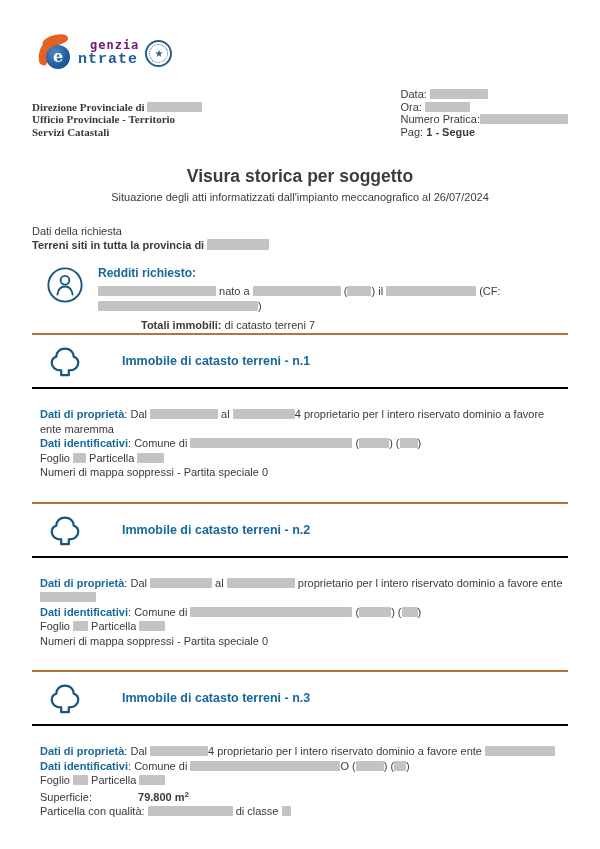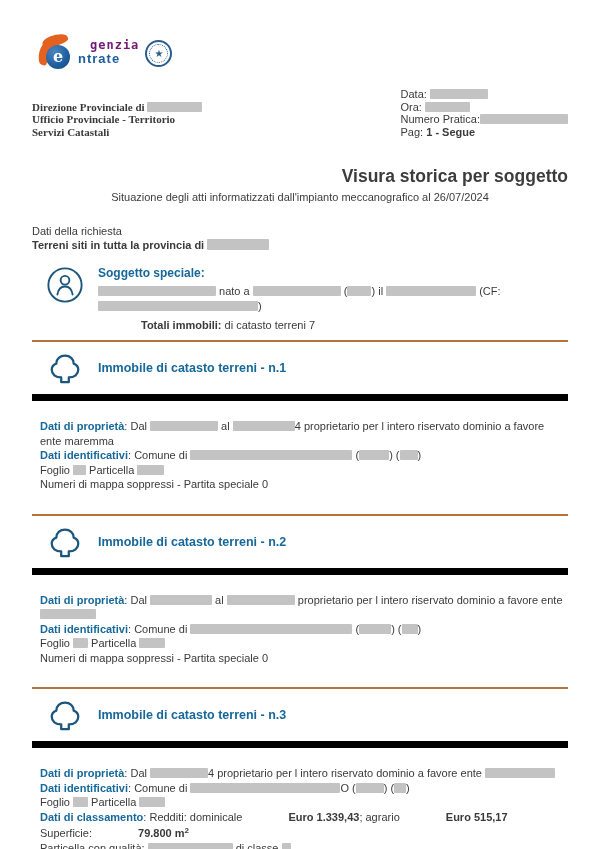--- a/index.html
+++ b/index.html
@@ -30,41 +30,41 @@
     background:radial-gradient(circle at 35% 30%, #4d86c0 0%, #1d5d9e 60%, #174a80 100%);
     color:#ffffff; text-align:center; line-height:23px;
     font-family:"DejaVu Serif", serif; font-weight:bold; font-size:16px;
   }
   .logo-text { margin-left:4px; line-height:1; }
   .logo-text .l1 {
     color:#701a75; font-family:"DejaVu Sans Mono", monospace;
     font-weight:bold; font-size:12px; letter-spacing:1px; display:block; margin:5px 0 1px 12px;
   }
   .logo-text .l2 {
-    color:#1d5d9e; font-family:Liberation Sans, sans-serif;
-    font-weight:bold; font-size:13px; letter-spacing:1px; display:block;
+    color:#1d5d9e; font-family:Liberation Mono, monospace;
+    font-weight:bold; font-size:15px; letter-spacing:1px; display:block;
   }
   .emblem {
     width:27px; height:27px; border:2px solid #2a5d8c; border-radius:50%;
     margin:6px 0 0 6px; display:flex; align-items:center; justify-content:center;
     color:#2a5d8c; font-size:11px;
   }
   .emblem .inner {
     width:19px; height:19px; border:1px dotted #2a5d8c; border-radius:50%;
     display:flex; align-items:center; justify-content:center; font-size:10px; line-height:1;
   }
 
   
   .head-row { display:flex; justify-content:space-between; align-items:flex-end; margin-top:16px; }
   .head-left { font-weight:bold; line-height:12.5px;font-family:Liberation Serif, serif; }
   .head-right { line-height:12.5px; }
   .head-right .b { font-weight:bold; }
 
   
-  .title { text-align:right; margin-top:28px; font-size:17.5px; font-weight:bold; color:#3c3c3c; }
+  .title { text-align:center; margin-top:28px; font-size:17.5px; font-weight:bold; color:#3c3c3c; }
   .subtitle { text-align:center; margin-top:4px; font-size:11px; color:#3c3c3c; }
 
   
   .request { margin-top:21px; line-height:14px; }
   .request .bold { font-weight:bold; }
 
   
   .redact {
     display:inline-block; height:10px; background:#c3c3c3;
     vertical-align:-1px; border-radius:1px;
@@ -75,22 +75,22 @@
   .subject { display:flex; margin-top:12px; padding-left:14px; }
   .subject .icon-wrap { flex:0 0 52px; padding-top:2px; }
   .subject-body { line-height:15px; padding-top:2px; }
   .blue-label { color:#17689a; font-weight:bold; }
   .subject-title { font-size:12px; color:#17689a; font-weight:bold; margin-bottom:3px; }
   .subject-line { margin-bottom:4px; }
   .bold-black { font-weight:bold;margin-left:43px; }
 
   
   .band {
-    border-top:2px solid #b5743c; border-bottom:7px solid #000000;
-    display:flex; align-items:center; padding:8px 0 8px 14px; margin-top:7px;
+    border-top:2px solid #b5743c; border-bottom:2px solid #000000;
+    display:flex; align-items:center; padding:8px 0 8px 14px; gap:24px;
   }
   .band .icon-wrap { flex:0 0 52px; }
   .band-title { color:#17689a; font-weight:bold; font-size:12.5px; }
 
   .sec-content { margin:18px 0 22px 8px; line-height:14.5px; }
   .sec-content .row { margin:0; }
   .sup { font-size:8px; vertical-align:4px; }
   .mt4 { margin-top:4px; }
 
   svg { display:block; }
@@ -139,21 +139,21 @@
 
   <div class="subject">
     <div class="icon-wrap">
       <svg width="38" height="38" viewBox="0 0 40 40">
         <circle cx="20" cy="20" r="17.5" fill="none" stroke="#1b567d" stroke-width="2"></circle>
         <circle cx="20" cy="15" r="4.6" fill="none" stroke="#1b567d" stroke-width="2"></circle>
         <path d="M12 30 C13 23.5 16 21.6 20 21.6 C24 21.6 27 23.5 28 30" fill="none" stroke="#1b567d" stroke-width="2" stroke-linecap="round"></path>
       </svg>
     </div>
     <div class="subject-body">
-      <div class="subject-title">Soggetto speciale:</div>
+      <div class="subject-title">Redditi richiesto:</div>
       <div class="subject-line">
         <span class="redact" style="width:118px"></span>
         <span>nato a</span>
         <span class="redact" style="width:88px"></span>
         <span>(</span><span class="redact" style="width:24px"></span><span>)</span>
         <span>il</span>
         <span class="redact" style="width:90px"></span>
         <span>(CF:</span>
         <span class="redact" style="width:160px"></span><span>)</span>
       </div>
@@ -242,25 +242,20 @@
       <span class="blue-label">Dati identificativi</span><span>:  Comune di</span>
       <span class="redact" style="width:150px"></span><span>O (</span><span class="redact" style="width:28px"></span><span>) (</span><span class="redact" style="width:12px"></span><span>)</span>
     </div>
     <div class="row">
       <span>Foglio</span>
       <span class="redact" style="width:15px"></span>
       <span>Particella</span>
       <span class="redact" style="width:26px"></span>
     </div>
     <div class="row">
-      <span class="blue-label">Dati di classamento</span><span>: Redditi: dominicale</span>
-      <span class="bold-black">Euro 1.339,43</span><span>; agrario</span>
-      <span class="bold-black">Euro 515,17</span>
-    </div>
-    <div class="row">
       <span>Superficie:</span>
       <span class="bold-black"><span>79.800 m</span><span class="sup">2</span></span>
     </div>
     <div class="row mt4">
       <span>Particella con qualità:</span>
       <span class="redact" style="width:85px"></span>
       <span>di classe</span>
       <span class="redact" style="width:9px"></span>
     </div>
   </div>

